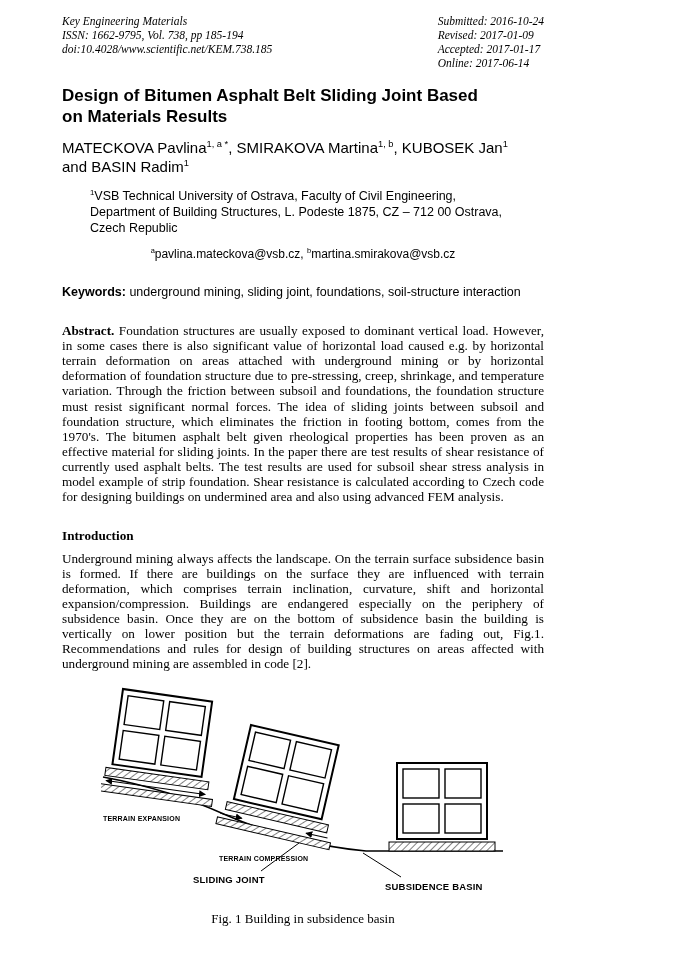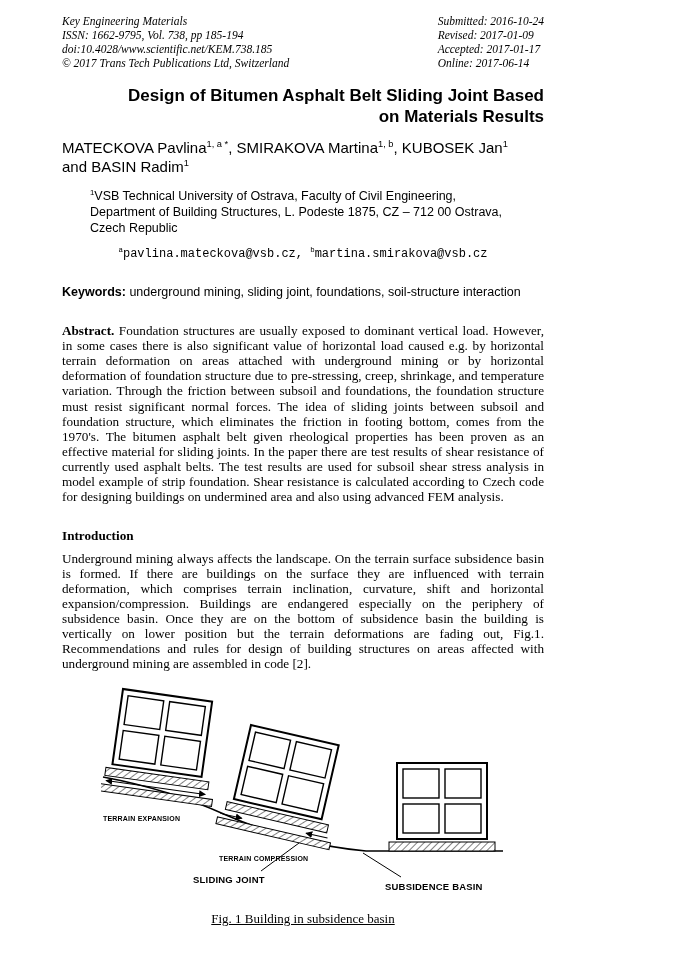--- a/index.html
+++ b/index.html
@@ -10,68 +10,67 @@
     color:#000;
   }
   .page { width:606px; height:959px; padding:14px 62px 0 62px; overflow:hidden; background:#fff; }
 
   .hdr { display:flex; justify-content:space-between; font-style:italic; font-size:11.5px; line-height:1.22; }
   .hdr-right { text-align:left; }
 
   .title {
     font-family:"Liberation Sans", sans-serif;
     font-weight:bold; font-size:17px; line-height:1.22;
-    text-align:right; margin-top:16px;
+    text-align:left; margin-top:16px;
   }
   sup { font-size:0.62em; vertical-align:super; line-height:0; }
 
   .authors {
     font-family:"Liberation Sans", sans-serif;
     font-size:15px; text-align:left; margin-top:10px; line-height:1.3;
   }
   .affil {
     font-family:"Liberation Sans", sans-serif;
     font-size:12.5px; text-align:left; margin-top:11px; line-height:1.3; padding:0 28px;
   }
   .emails {
-    font-family:Liberation Mono, monospace;
+    font-family:Liberation Sans, sans-serif;
     font-size:12px; text-align:center; margin-top:11px;
   }
   .keywords {
     font-family:"Liberation Sans", sans-serif;
     font-size:12.5px; margin-top:24px;
   }
   .keywords b { font-weight:bold; }
 
   .abstract {
     font-size:13.2px; line-height:1.14; text-align:justify; margin-top:24px;
   }
   .abstract b { font-weight:bold; }
 
   .section-heading { font-size:13.2px; font-weight:bold; margin-top:24px; }
   .body-text { font-size:13.2px; line-height:1.14; text-align:justify; margin-top:7px; }
 
-  figure { margin-top:14px; text-align:center;text-decoration:underline; }
+  figure { margin-top:14px; text-align:center; }
   .fig-svg { display:inline-block; }
   figcaption { font-size:13px; margin-top:10px; text-align:center; }
 
   .lbl-sm { font-family:"Liberation Sans", sans-serif; font-size:7px; font-weight:bold; letter-spacing:0.2px; }
   .lbl-lg { font-family:"Liberation Sans", sans-serif; font-size:9.5px; font-weight:bold; letter-spacing:0.2px; }
 </style>
 </head>
 <body>
 
 <div class="page">
 
   <header class="hdr">
     <div class="hdr-left">
       <div>Key Engineering Materials</div>
       <div>ISSN: 1662-9795, Vol. 738, pp 185-194</div>
       <div>doi:10.4028/www.scientific.net/KEM.738.185</div>
-      <div>© 2017 Trans Tech Publications Ltd, Switzerland</div>
     </div>
     <div class="hdr-right">
       <div>Submitted: 2016-10-24</div>
       <div>Revised: 2017-01-09</div>
       <div>Accepted: 2017-01-17</div>
       <div>Online: 2017-06-14</div>
     </div>
   </header>
 
   <h1 class="title">

